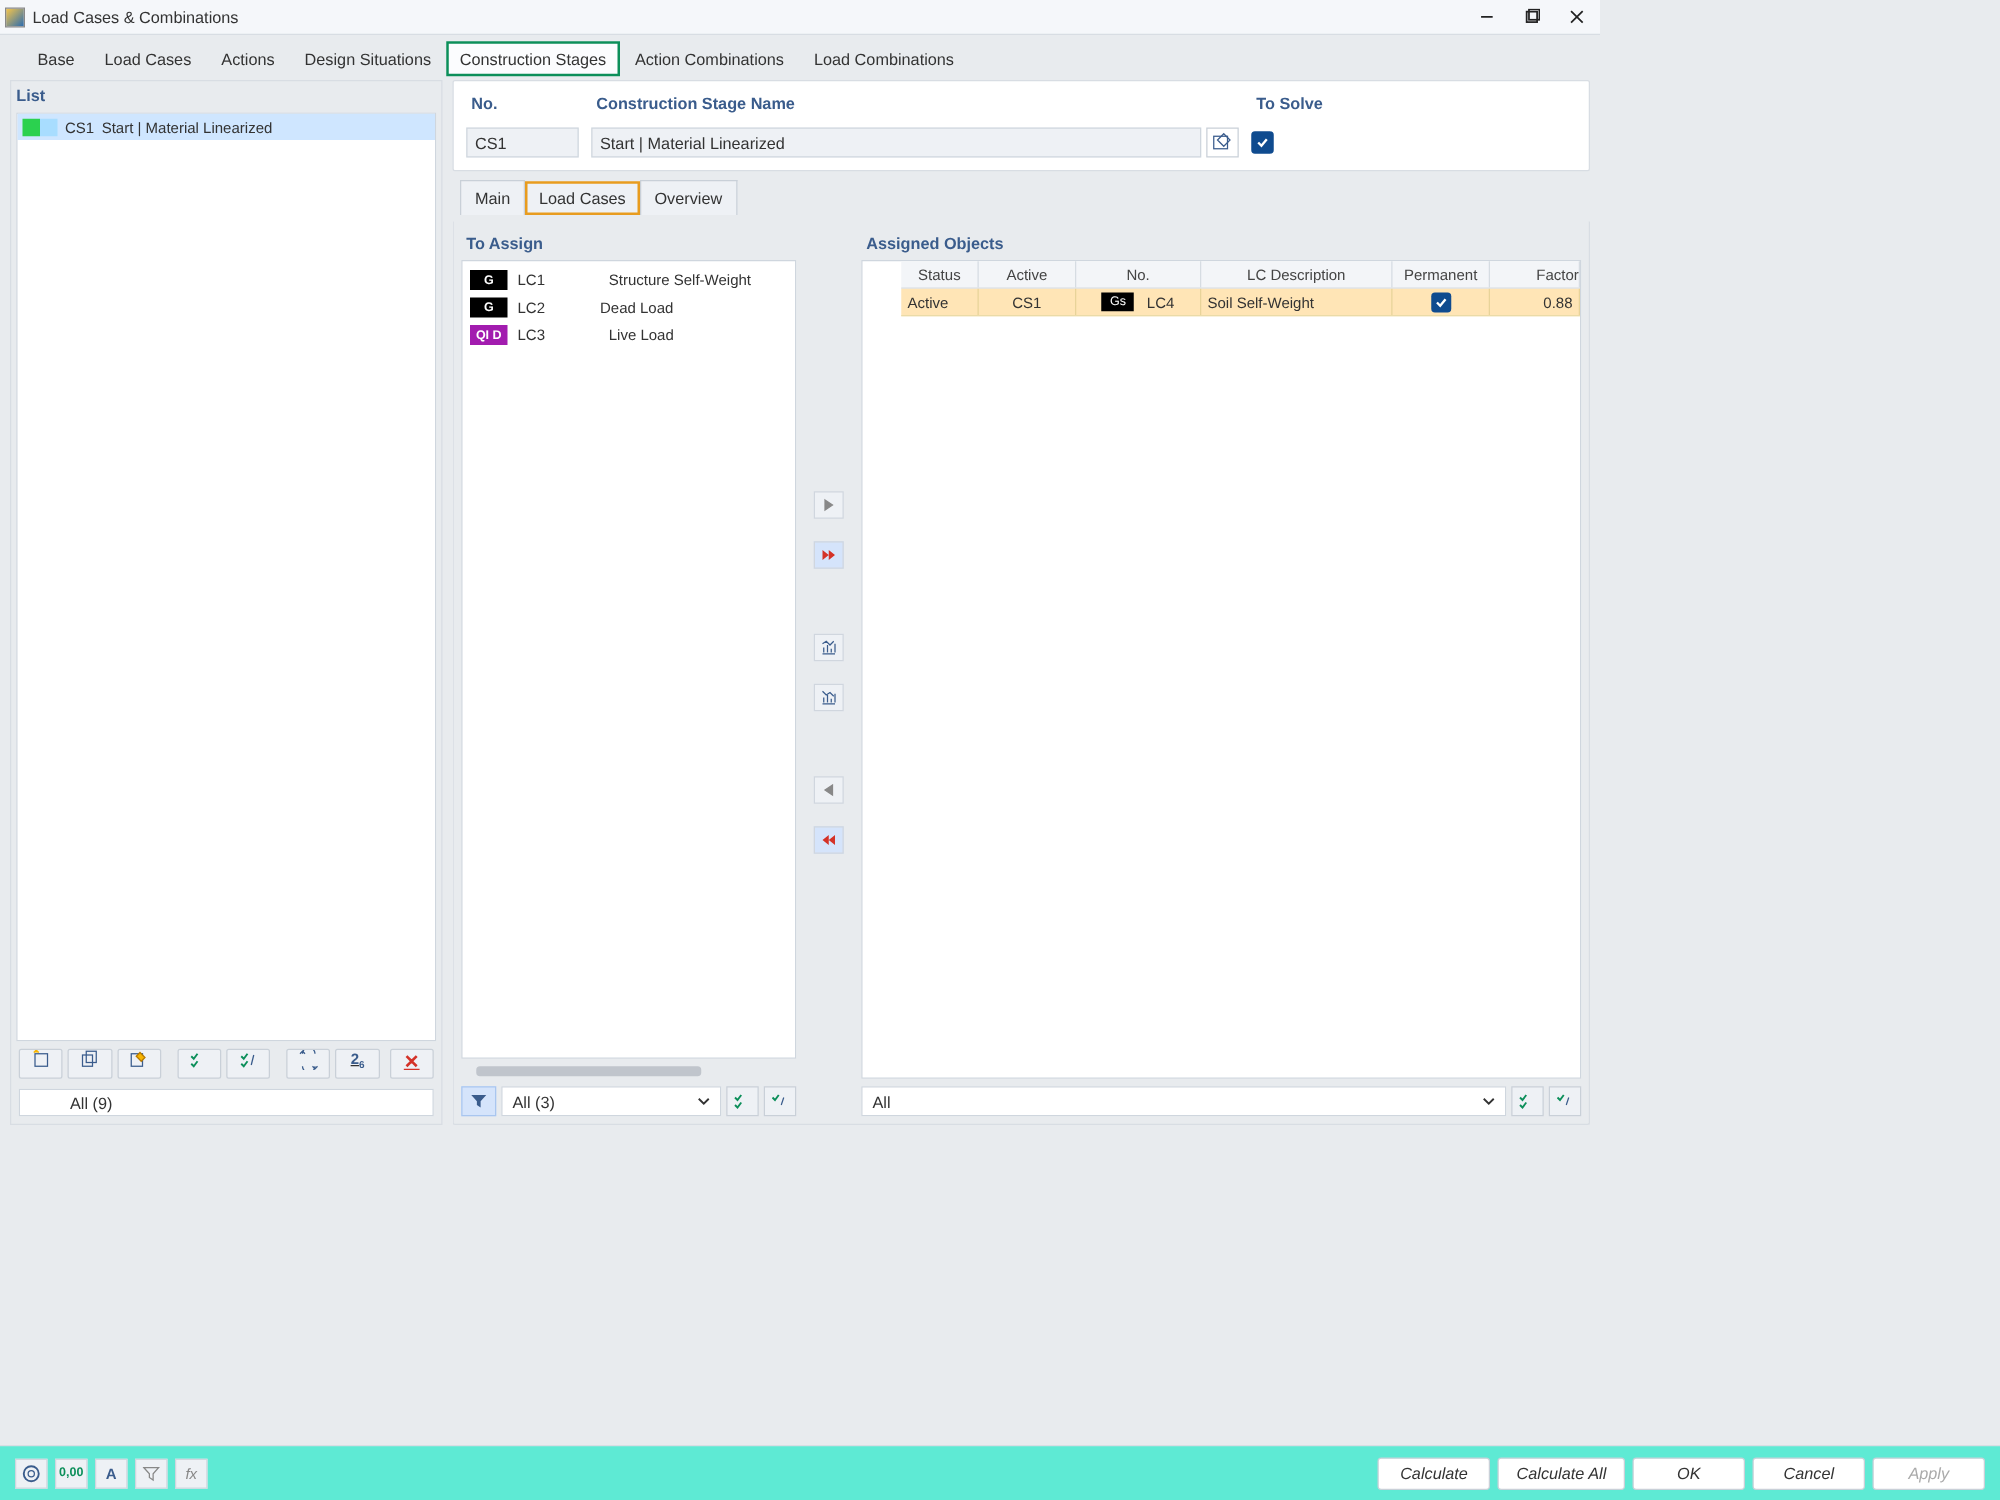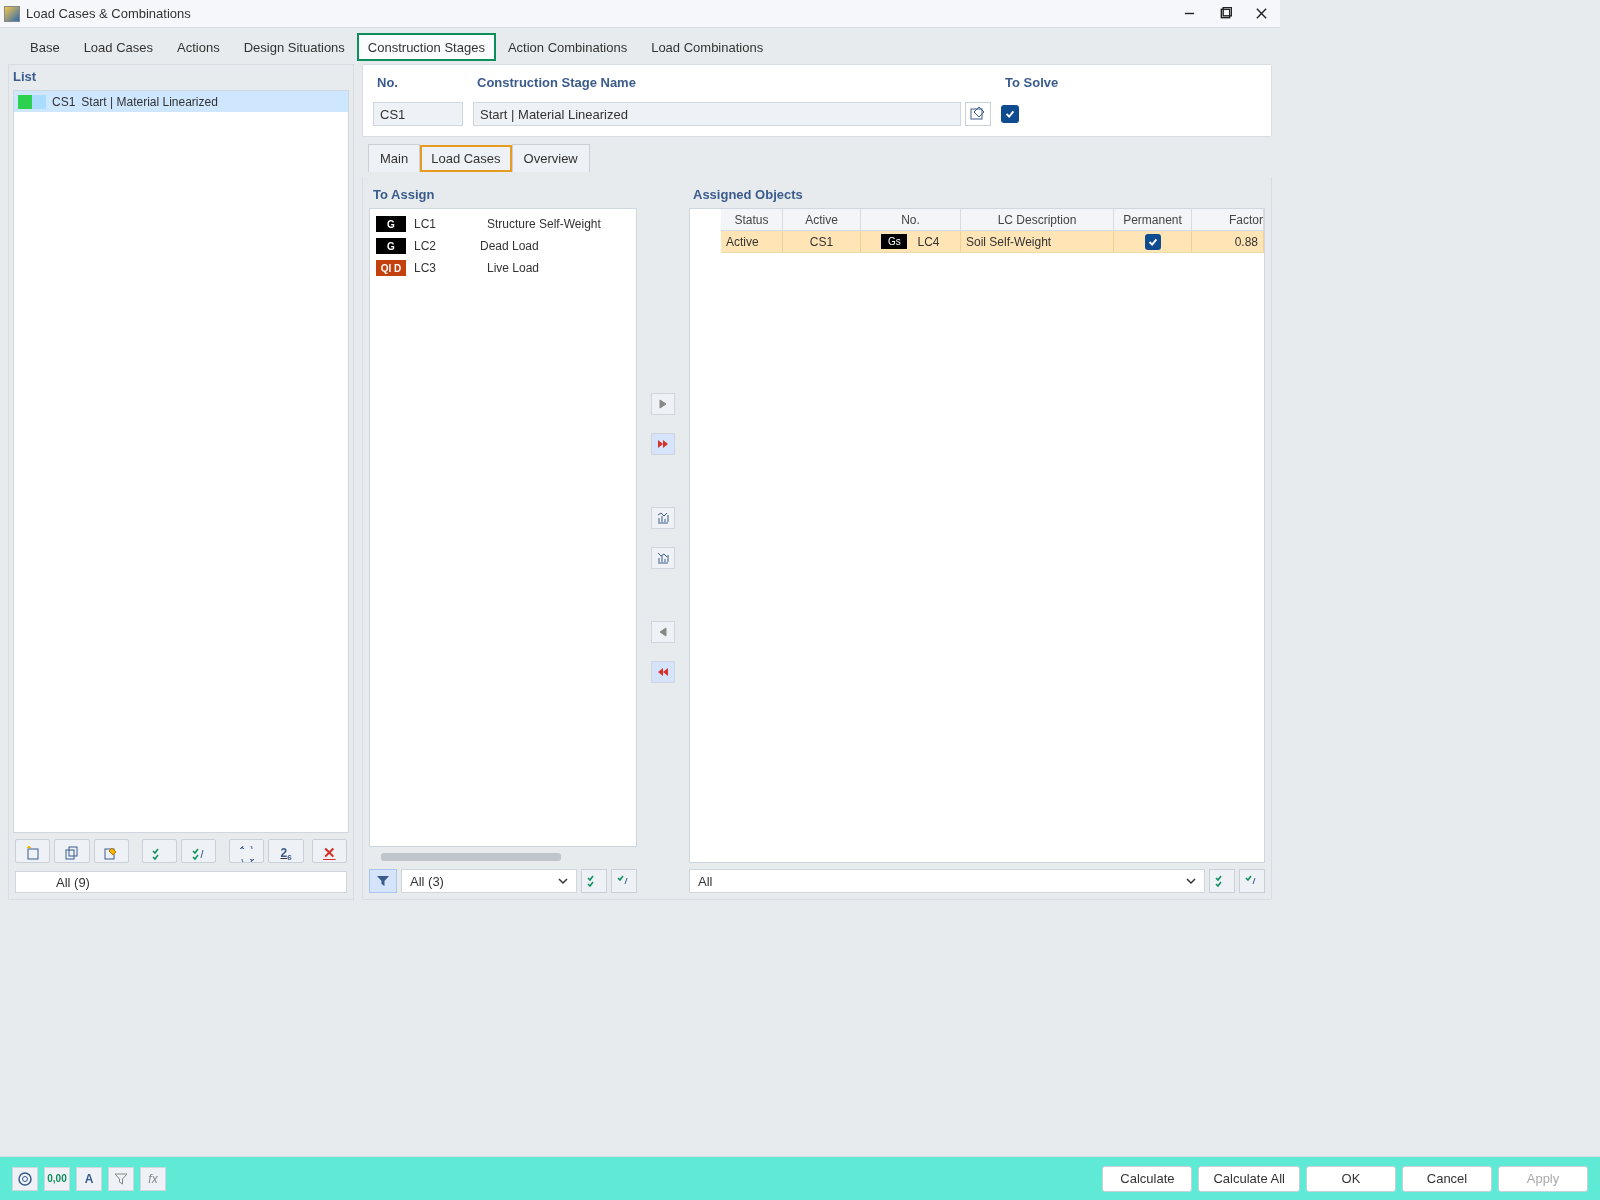--- a/index.html
+++ b/index.html
@@ -32,21 +32,21 @@
 .list-panel { flex:1; display:flex; flex-direction:column; border:1px solid #d8dde3; background:#e8ebee;}
 .list-body { flex:1; background:#fff; border:1px solid #cfd6de; margin:0 4px;}
 .list-row { display:flex; align-items:center; height:21px; padding:0 4px; gap:6px;}
 .list-row.sel { background:#cfe6ff;}
 .swatch { display:flex;}
 .swatch span{ width:14px; height:14px; display:inline-block;}
 .sw-a{background:#2bd14f;} .sw-b{background:#a8ddff;}
 
 
 .list-toolbar { display:flex; gap:4px; padding:6px 6px 4px 6px; align-items:center;}
-.tbtn { width:43px; height:24px; background:#eef1f5; border:1px solid #c9d0d8; display:flex; align-items:flex-end; justify-content:center; font-size:12px; cursor:pointer; border-radius:2px;text-decoration:underline;}
+.tbtn { width:43px; height:24px; background:#eef1f5; border:1px solid #c9d0d8; display:flex; align-items:flex-start; justify-content:center; font-size:12px; cursor:pointer; border-radius:2px;text-decoration:underline;}
 .tbtn.red { color:#d43228; font-weight:bold; font-size:15px;}
 .tbtn svg{width:16px;height:16px;}
 .list-filter { margin:4px 6px 6px 6px; height:22px; background:#fff; border:1px solid #cfd6de; padding-left:40px; display:flex; align-items:center; font-size:13px;}
 
 
 .header-row { display:flex; gap:10px; background:#fff; border:1px solid #d8dde3; padding:6px 10px 10px 10px; border-radius:2px;}
 .hdr-block { display:flex; flex-direction:column; gap:6px;}
 .hdr-no { width:90px;}
 .hdr-name { flex:1;}
 .hdr-solve { width:260px;}
@@ -64,21 +64,21 @@
 
 
 .assign-area { flex:1; display:flex; gap:8px; background:#e8ebee; border:1px solid #d8dde3; border-top:none; padding:6px 6px 6px 6px; border-radius:0 0 2px 2px;}
 .assign-left { width:268px; display:flex; flex-direction:column;}
 .assign-mid { width:36px; display:flex; flex-direction:column; align-items:center; justify-content:center; gap:18px;}
 .assign-right { flex:1; display:flex; flex-direction:column;}
 
 .assign-list { flex:1; background:#fff; border:1px solid #cfd6de; padding:4px 6px;}
 .ar { display:flex; align-items:center; height:22px; gap:8px;}
 .tag { width:30px; height:16px; display:flex; align-items:center; justify-content:center; color:#fff; font-size:10px; font-weight:600;}
-.tag.g{background:#000;} .tag.q{background:#c2410c;}
+.tag.g{background:#000;} .tag.q{background:#a21caf;}
 .ar .code{width:30px;}
 
 .mid-btn { width:24px; height:22px; background:#eef1f5; border:1px solid #d0d6de; display:flex; align-items:center; justify-content:center; cursor:pointer;}
 .mid-btn.active{background:#d5e4fb;}
 .mid-btn svg{width:14px;height:14px;}
 .mid-btn .arrow-g{stroke:#888;fill:#888;}
 .mid-btn .arrow-r{fill:#d43228;}
 .mid-btn .chart-ic{stroke:#3a5c8c;}
 
 
@@ -94,21 +94,21 @@
 
 .assign-bottom { display:flex; gap:4px; align-items:center; padding-top:6px;}
 .funnel-btn { width:28px; height:24px; background:#d5e4fb; border:1px solid #a9c6ef; display:flex; align-items:center; justify-content:center;}
 .dropdown { flex:1; height:24px; background:#fff; border:1px solid #cfd6de; display:flex; align-items:center; padding:0 8px; justify-content:space-between; font-size:13px; cursor:pointer;}
 .dropdown svg{width:10px;height:10px;stroke:#333;stroke-width:1.5;fill:none;}
 .sm-btn{ width:26px; height:24px; background:#eef1f5; border:1px solid #c9d0d8; display:flex; align-items:center; justify-content:center; cursor:pointer;}
 
 
 .footer { position:absolute; bottom:0; left:0; right:0; height:44px; background:#5eead4; border-top:1px solid #d8dde3; display:flex; align-items:center; padding:0 12px; gap:6px;}
 .footer .spacer{flex:1;}
-.fbtn { height:26px; min-width:90px; padding:0 14px; background:#fff; border:1px solid #c9d0d8; border-radius:3px; font-size:13px; cursor:pointer; display:flex; align-items:center; justify-content:center;}
+.fbtn { height:26px; min-width:90px; padding:0 14px; background:#fff; border:1px solid #c9d0d8; border-radius:3px; font-size:13px; cursor:pointer; display:flex; align-items:center; justify-content:center;font-style:italic;}
 .fbtn.disabled{color:#aaa;}
 .foot-icon { width:26px; height:24px; background:#eef1f5; border:1px solid #d0d6de; display:flex; align-items:center; justify-content:center;}
 
 .hscroll{ height:10px; margin:6px 12px 0 12px;}
 .hscroll .bar{height:8px; width:180px; background:#c0c5cc; border-radius:3px;}
 </style>
 </head>
 <body>
 
 <div class="titlebar">

